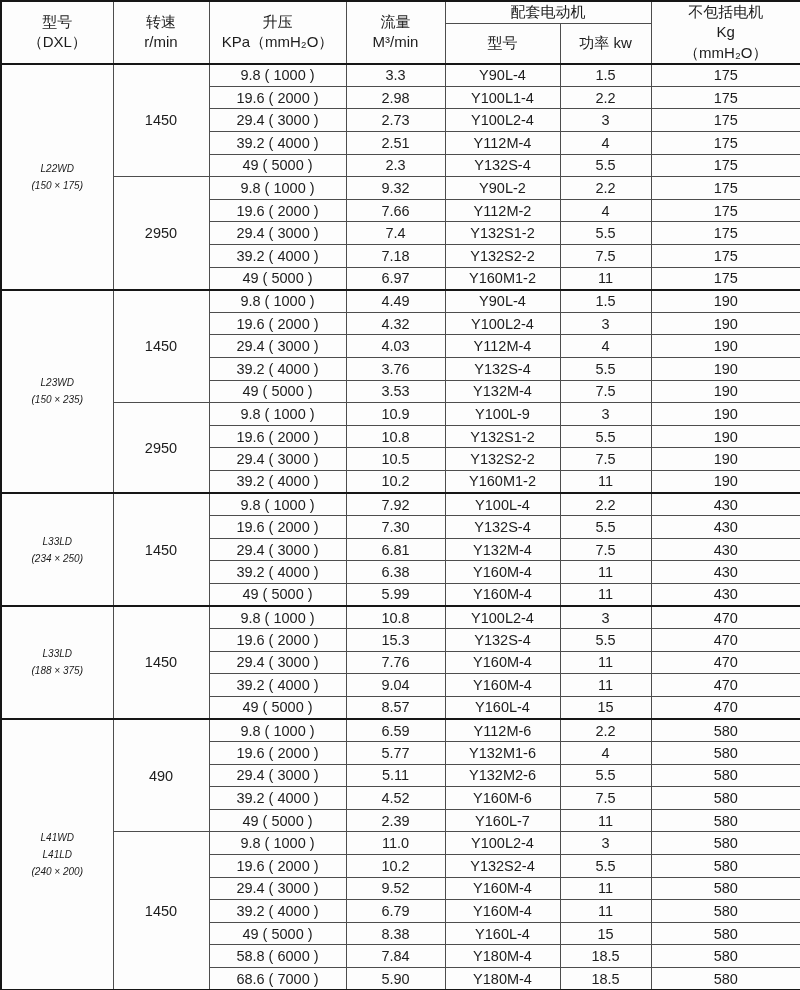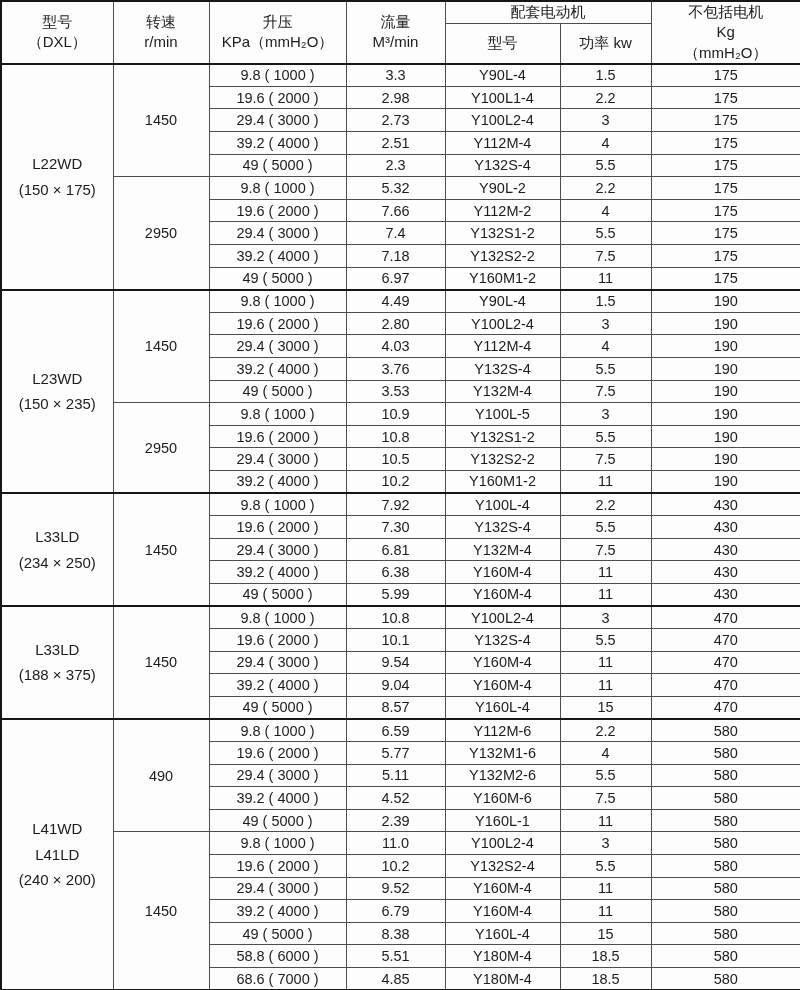--- a/index.html
+++ b/index.html
@@ -39,22 +39,23 @@
   }
   thead tr.h1 { height: 22px; }
   thead tr.h2 { height: 40px; }
   tbody td {
     font-size: 14.5px;
     height: 22.6px;
     background: #fdfdfd;
   }
   tbody tr { height: 22.6px; }
   td.model-cell {
-    font-size: 15px;
+    font-size: 10px;
     line-height: 1.7;
+    font-style: italic;
   }
   tr.block-start td {
     border-top: 2px solid #161616;
   }
   thead tr.h2 th { border-bottom: 2px solid #161616; }
   .hline { display: block; }
 </style>
 </head>
 <body>
 
@@ -136,21 +137,21 @@
         <tr>
           <td>49 ( 5000 )</td>
           <td>2.3</td>
           <td>Y132S-4</td>
           <td>5.5</td>
           <td>175</td>
         </tr>
         <tr>
           <td rowspan="5">2950</td>
           <td>9.8 ( 1000 )</td>
-          <td>5.32</td>
+          <td>9.32</td>
           <td>Y90L-2</td>
           <td>2.2</td>
           <td>175</td>
         </tr>
         <tr>
           <td>19.6 ( 2000 )</td>
           <td>7.66</td>
           <td>Y112M-2</td>
           <td>4</td>
           <td>175</td>
@@ -183,21 +184,21 @@
           </td>
           <td rowspan="5">1450</td>
           <td>9.8 ( 1000 )</td>
           <td>4.49</td>
           <td>Y90L-4</td>
           <td>1.5</td>
           <td>190</td>
         </tr>
         <tr>
           <td>19.6 ( 2000 )</td>
-          <td>2.80</td>
+          <td>4.32</td>
           <td>Y100L2-4</td>
           <td>3</td>
           <td>190</td>
         </tr>
         <tr>
           <td>29.4 ( 3000 )</td>
           <td>4.03</td>
           <td>Y112M-4</td>
           <td>4</td>
           <td>190</td>
@@ -213,21 +214,21 @@
           <td>49 ( 5000 )</td>
           <td>3.53</td>
           <td>Y132M-4</td>
           <td>7.5</td>
           <td>190</td>
         </tr>
         <tr>
           <td rowspan="4">2950</td>
           <td>9.8 ( 1000 )</td>
           <td>10.9</td>
-          <td>Y100L-5</td>
+          <td>Y100L-9</td>
           <td>3</td>
           <td>190</td>
         </tr>
         <tr>
           <td>19.6 ( 2000 )</td>
           <td>10.8</td>
           <td>Y132S1-2</td>
           <td>5.5</td>
           <td>190</td>
         </tr>
@@ -292,28 +293,28 @@
           </td>
           <td rowspan="5">1450</td>
           <td>9.8 ( 1000 )</td>
           <td>10.8</td>
           <td>Y100L2-4</td>
           <td>3</td>
           <td>470</td>
         </tr>
         <tr>
           <td>19.6 ( 2000 )</td>
-          <td>10.1</td>
+          <td>15.3</td>
           <td>Y132S-4</td>
           <td>5.5</td>
           <td>470</td>
         </tr>
         <tr>
           <td>29.4 ( 3000 )</td>
-          <td>9.54</td>
+          <td>7.76</td>
           <td>Y160M-4</td>
           <td>11</td>
           <td>470</td>
         </tr>
         <tr>
           <td>39.2 ( 4000 )</td>
           <td>9.04</td>
           <td>Y160M-4</td>
           <td>11</td>
           <td>470</td>
@@ -355,21 +356,21 @@
         <tr>
           <td>39.2 ( 4000 )</td>
           <td>4.52</td>
           <td>Y160M-6</td>
           <td>7.5</td>
           <td>580</td>
         </tr>
         <tr>
           <td>49 ( 5000 )</td>
           <td>2.39</td>
-          <td>Y160L-1</td>
+          <td>Y160L-7</td>
           <td>11</td>
           <td>580</td>
         </tr>
         <tr>
           <td rowspan="7">1450</td>
           <td>9.8 ( 1000 )</td>
           <td>11.0</td>
           <td>Y100L2-4</td>
           <td>3</td>
           <td>580</td>
@@ -397,27 +398,27 @@
         </tr>
         <tr>
           <td>49 ( 5000 )</td>
           <td>8.38</td>
           <td>Y160L-4</td>
           <td>15</td>
           <td>580</td>
         </tr>
         <tr>
           <td>58.8 ( 6000 )</td>
-          <td>5.51</td>
+          <td>7.84</td>
           <td>Y180M-4</td>
           <td>18.5</td>
           <td>580</td>
         </tr>
         <tr>
           <td>68.6 ( 7000 )</td>
-          <td>4.85</td>
+          <td>5.90</td>
           <td>Y180M-4</td>
           <td>18.5</td>
           <td>580</td>
         </tr>
       </tbody>
   </table>
 </div>
 
 </body></html>

